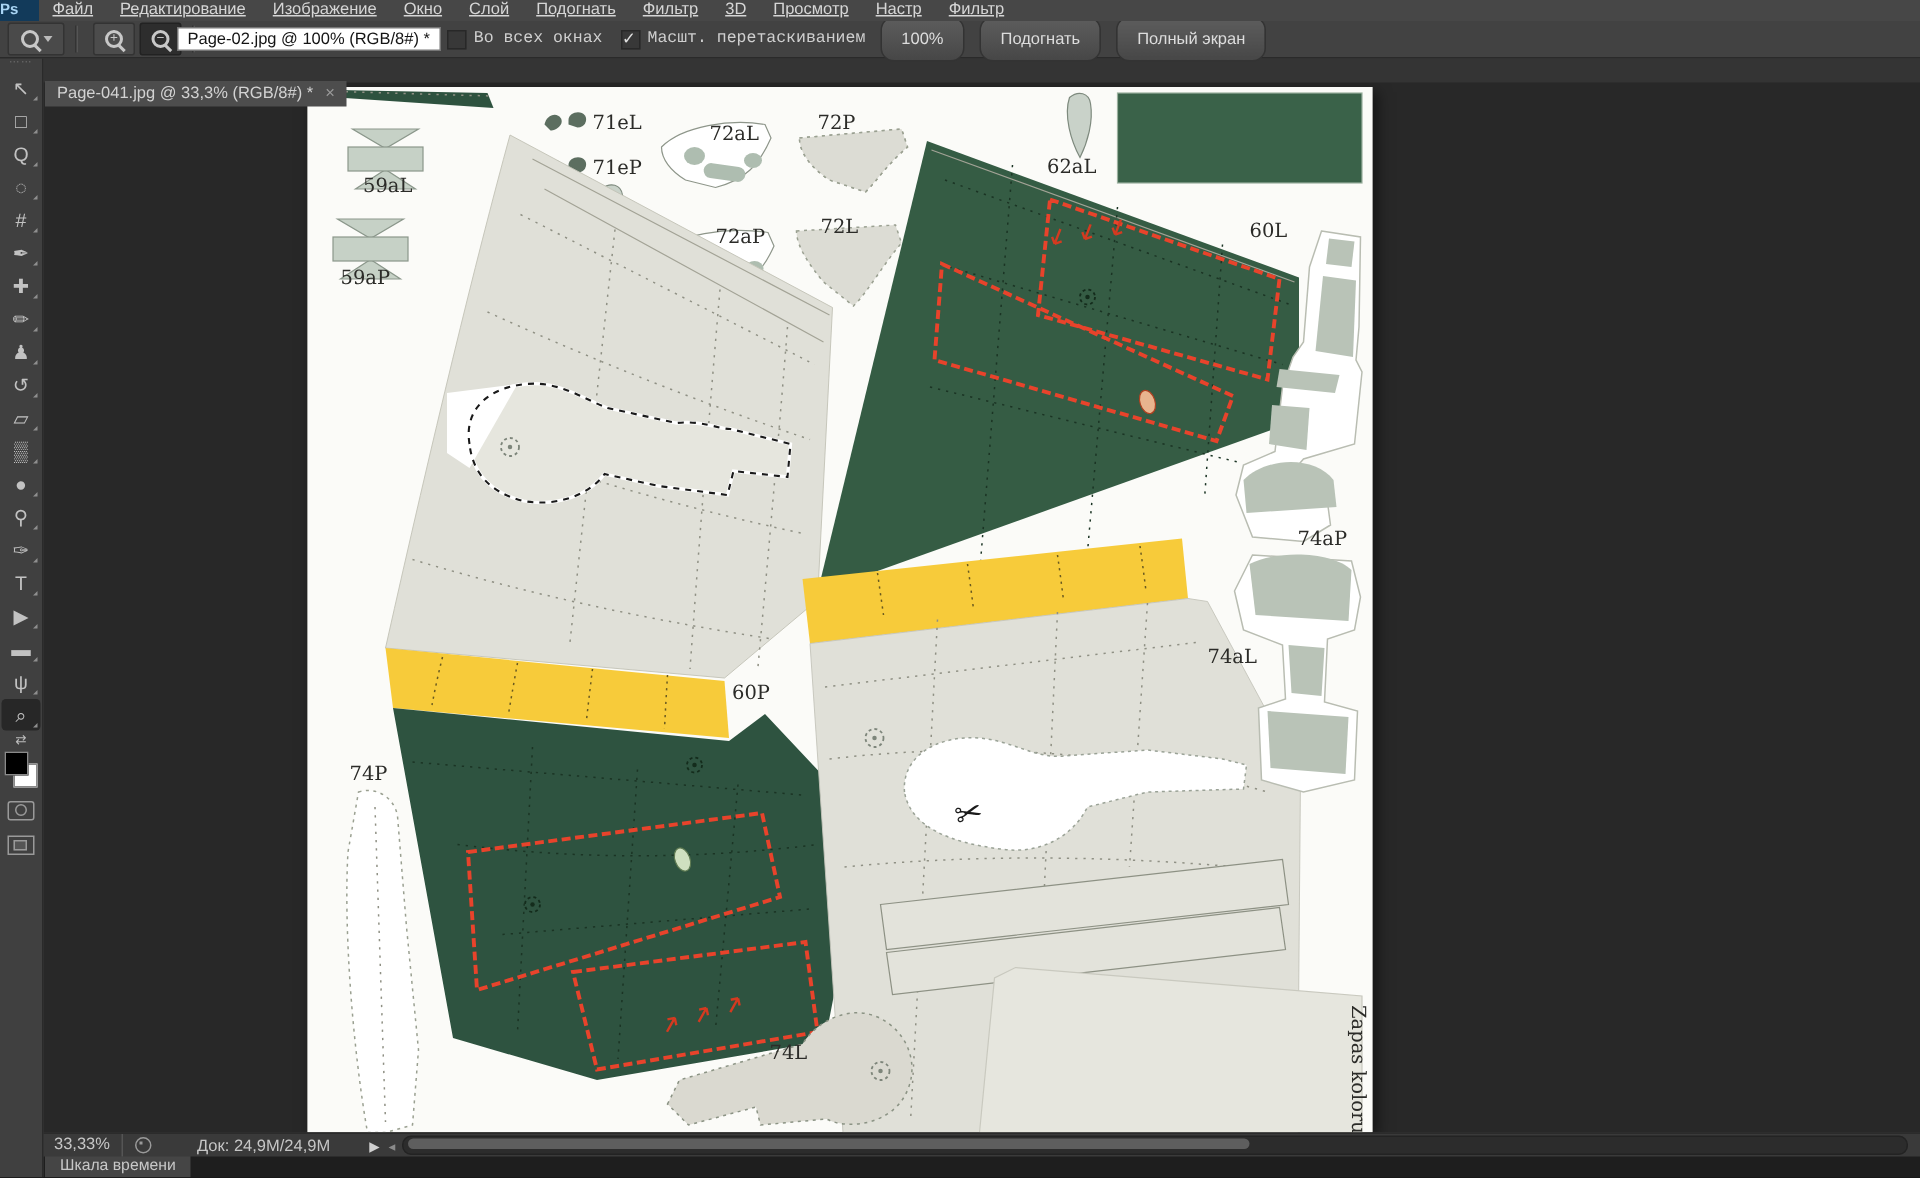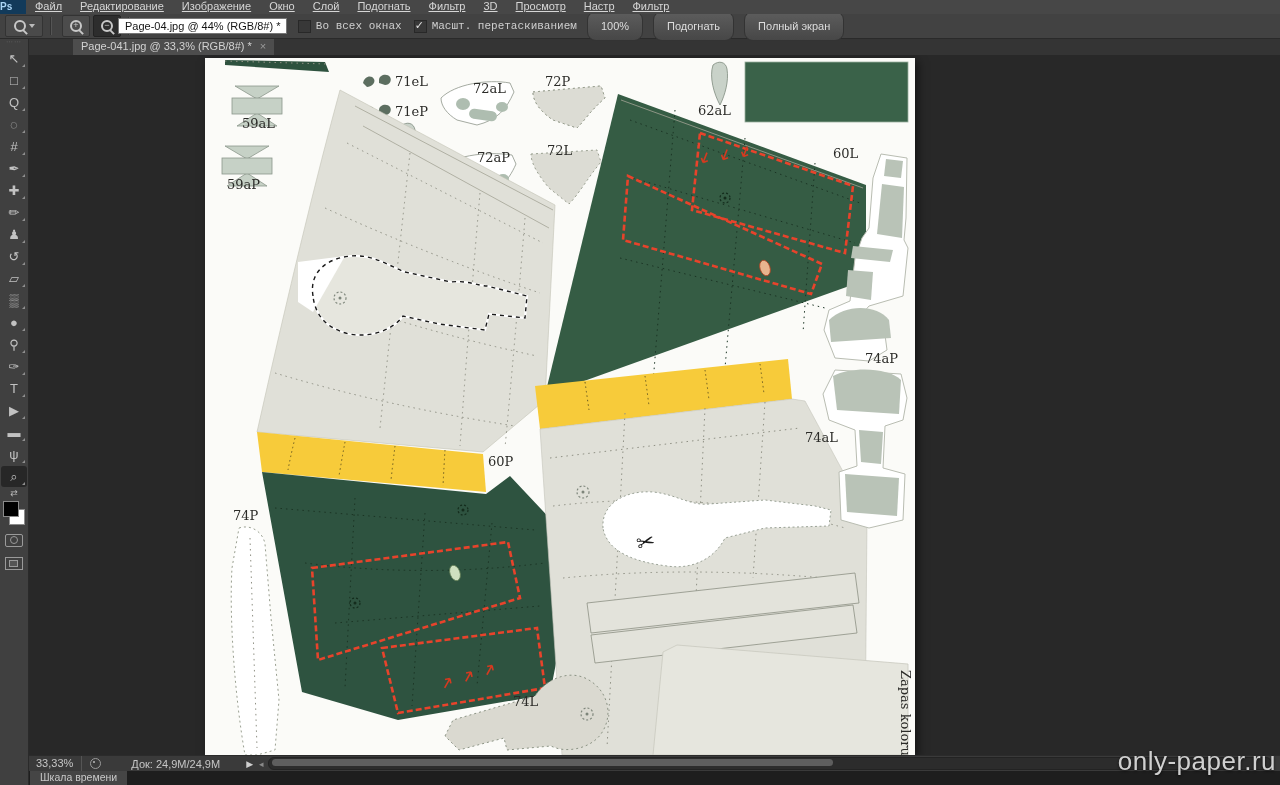--- a/index.html
+++ b/index.html
@@ -33,22 +33,22 @@
   .cb{width:11px;height:11px;background:#383838;border:1px solid #282828;margin:0 5px 0 12px;
       position:relative;flex:0 0 auto;}
   .cb.checked::after{content:"✓";position:absolute;left:0;top:-2px;color:#e0e0e0;font-size:11px;}
   .opt-label{color:#cfcfcf;white-space:nowrap;font-family:Liberation Mono, monospace;}
   .opt-btn{height:30px;padding:0 13px;margin-left:10px;border:1px solid #333;border-radius:9px;
            background:linear-gradient(#5d5d5d,#474747);color:#ddd;font-size:11px;
            line-height:16px;white-space:nowrap;}
 
   
   .tabbar{position:absolute;left:28px;top:38px;width:1252px;height:17px;background:#343434;z-index:10;}
-  .tab{position:absolute;left:2px;top:0;height:17px;background:#4d4d4d;color:#d2d2d2;
-       font-size:11px;line-height:17px;padding:0 8px;display:flex;gap:8px;margin-left:43px;}
+  .tab{position:absolute;left:2px;top:16px;height:17px;background:#4d4d4d;color:#d2d2d2;
+       font-size:11px;line-height:17px;padding:0 8px;display:flex;gap:8px;}
   .tab-close{color:#9a9a9a;}
 
   
   .toolbar{position:absolute;left:0;top:38px;width:28px;height:747px;background:#404040;
            border-right:1px solid #2a2a2a;z-index:20;}
   .grip{height:10px;text-align:center;color:#6a6a6a;font-size:7px;line-height:8px;letter-spacing:1px;}
   .tool{width:26px;height:21px;margin:0 auto 1px auto;text-align:center;line-height:21px;
         font-size:13px;color:#c2c2c2;position:relative;cursor:default;}
   .tool::after{content:"";position:absolute;right:2px;bottom:2px;
                border-left:3px solid transparent;border-bottom:3px solid #8f8f8f;}
@@ -425,16 +425,15 @@
     <span class="sb-arrow">◂</span>
     <span class="hscroll">
       <span class="hthumb"></span>
     </span>
   </div>
 
   <div class="timeline">
     <div class="timeline-tab">Шкала времени</div>
   </div>
 
-  <div class="tooltip">Page-04.jpg @ 44% (RGB/8#) *</div>
-
-  <div class="watermark">only-paper.ru</div>
+  <div class="tooltip">Page-02.jpg @ 100% (RGB/8#) *</div>
+
 </div>
 
 </body></html>

